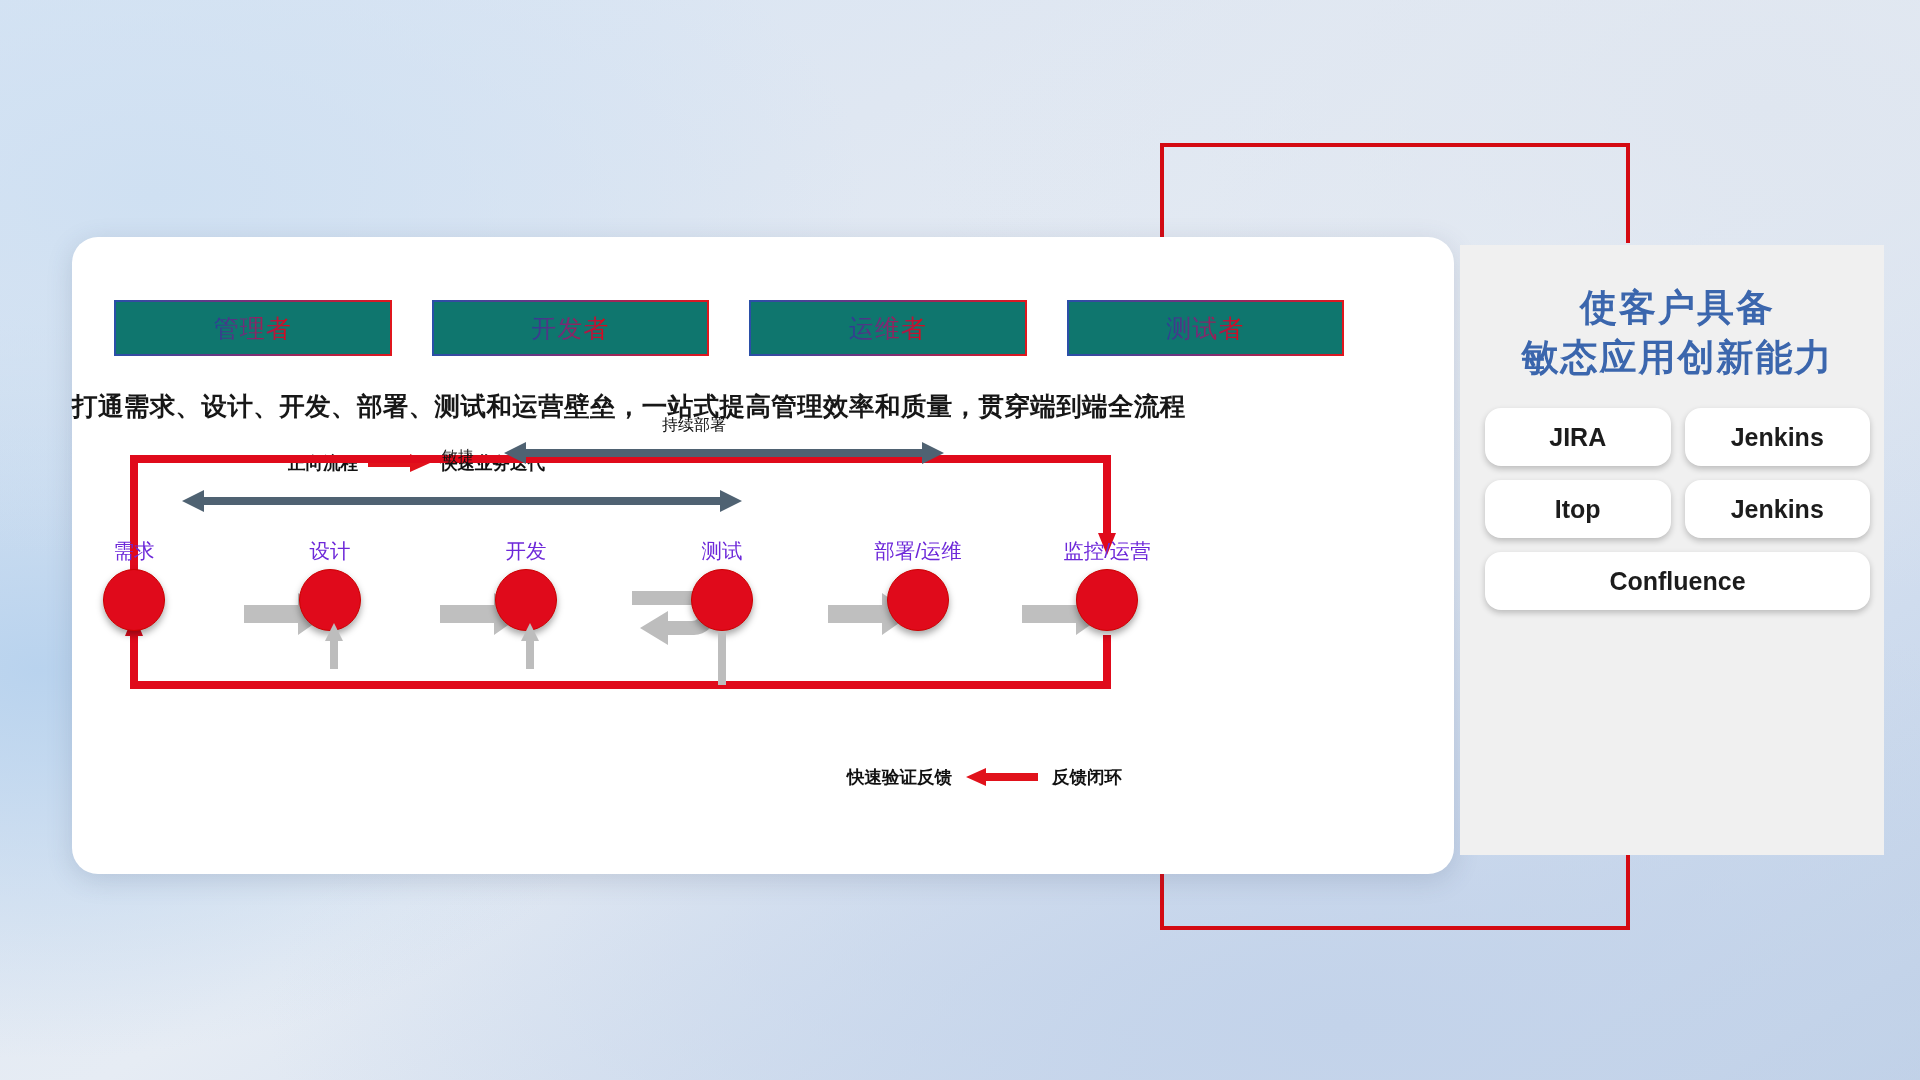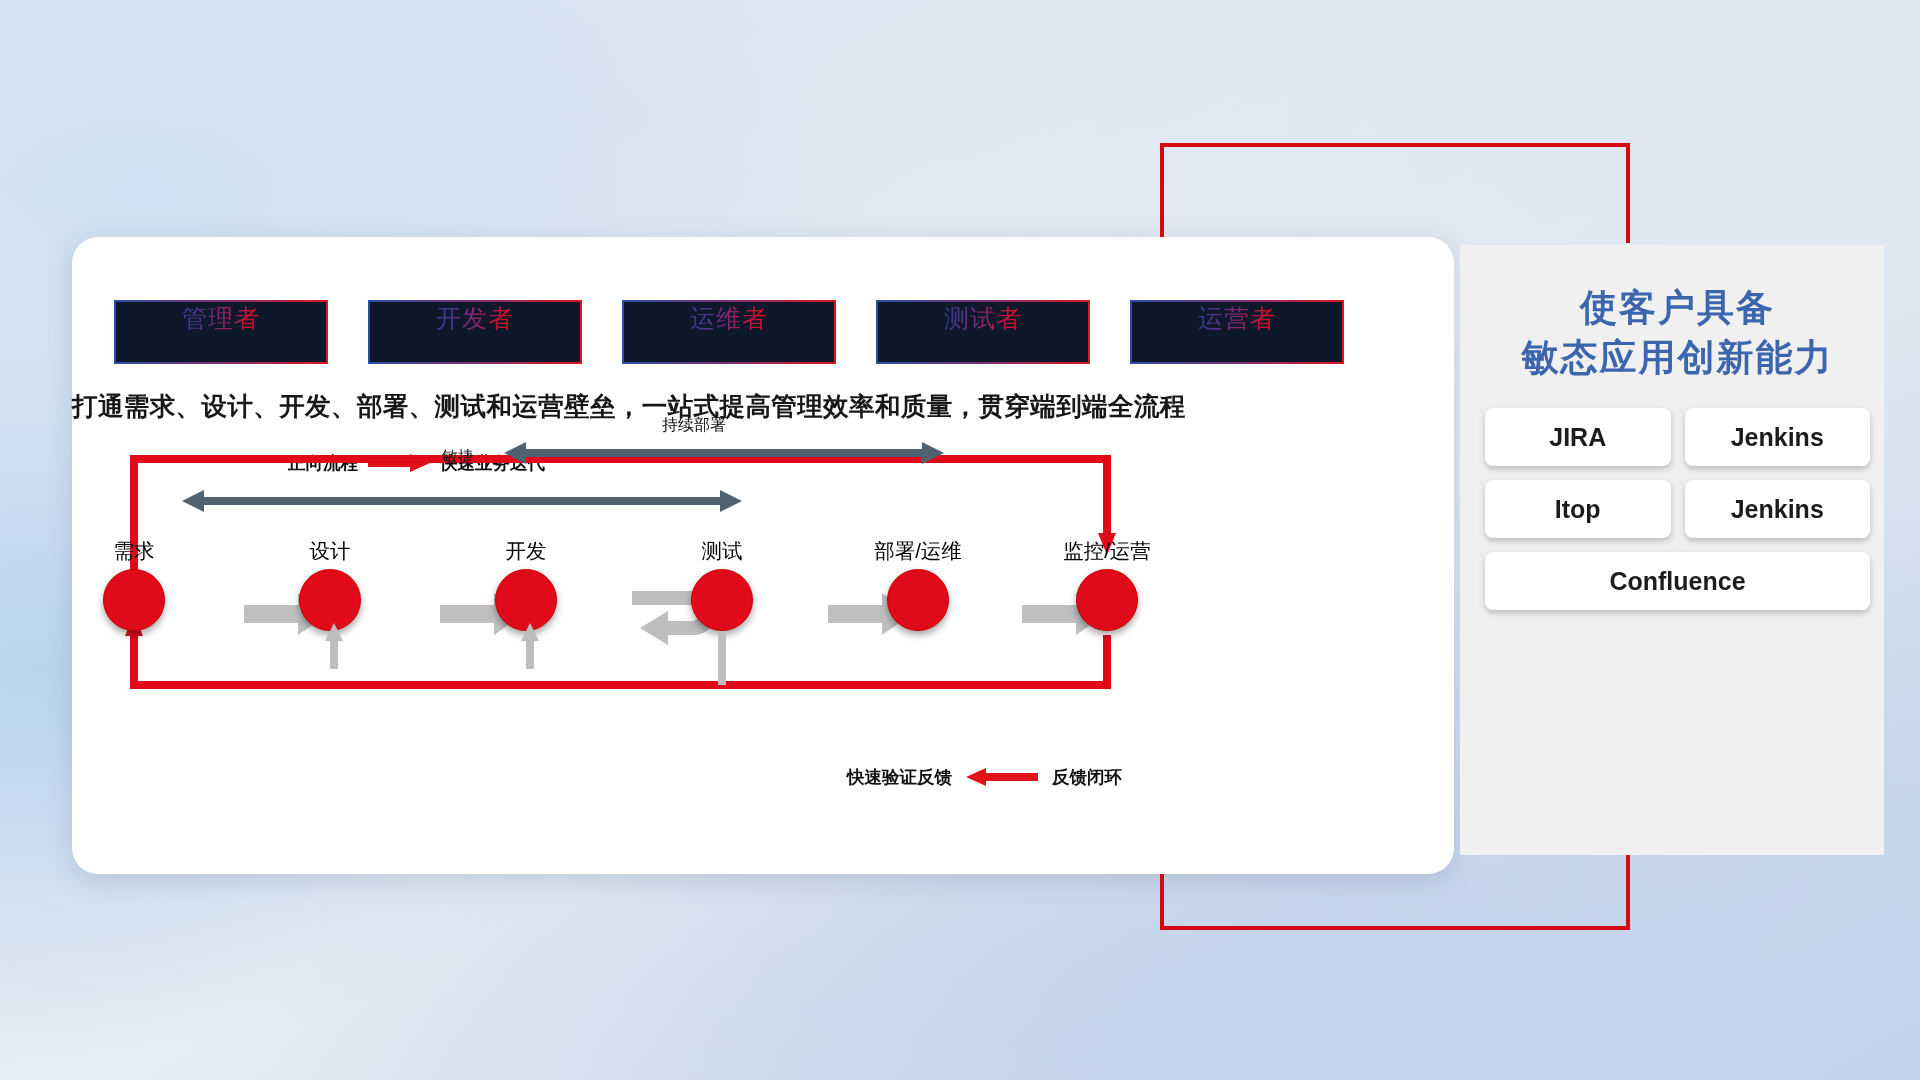--- a/index.html
+++ b/index.html
@@ -33,24 +33,24 @@
     background:#fff; border-radius:26px;
     box-shadow:0 6px 26px rgba(60,80,110,.18);
   }
 
   
   .roles{
     position:absolute; left:42px; top:63px; width:1230px;
     display:flex; gap:40px;
   }
   .role{
-    flex:1; height:64px; background:#0f172a;
+    flex:1; height:56px; background:#0f766e;
     border:2px solid transparent;
     border-image:linear-gradient(90deg,#2a4fa8 0%,#7b2f79 48%,#e0161d 100%) 1;
-    display:flex; justify-content:center;
+    display:flex; align-items:center; justify-content:center;
   }
   .role span{
     font-size:25px; font-weight:400; letter-spacing:1px;
     background:linear-gradient(90deg,#2a3f96 0%,#7c2a74 45%,#e30613 100%);
     -webkit-background-clip:text; background-clip:text;
     color:transparent; -webkit-text-fill-color:transparent;
   }
 
   
   .headline{
@@ -78,21 +78,21 @@
   }
   .span-arrow{ position:absolute; }
 
   
   .loop{ position:absolute; left:0; top:0; width:100%; height:100%; pointer-events:none; }
 
   
   .pipe{ position:absolute; left:0; top:300px; width:1382px; height:160px; }
   .node{ position:absolute; width:106px; text-align:center; }
   .node .lbl{
-    font-size:20.5px; color:#000000; white-space:nowrap;
+    font-size:20.5px; color:#6d28d9; white-space:nowrap;
     position:absolute; left:50%; transform:translateX(-50%); top:0;
   }
   .node .dot{
     position:absolute; left:50%; transform:translateX(-50%); top:32px;
     width:62px; height:62px; border-radius:50%;
     background:#e00a1b;
     box-shadow:0 4px 7px rgba(0,0,0,.35);
     border:1px solid #c00;
   }
 
@@ -109,21 +109,21 @@
     text-align:center; color:#3b66ad; font-weight:bold;
     letter-spacing:2px; line-height:1.34;
   }
   .panel .t1{ font-size:37px; margin-top:38px; }
   .panel .t2{ font-size:37px; }
   .tools{
     margin:26px 14px 0 14px; display:flex; flex-wrap:wrap;
     gap:14px 14px; justify-content:space-between;
   }
   .tool{
-    background:#fff; border-radius:8px; height:58px;
+    background:#fff; border-radius:16px; height:58px;
     display:flex; align-items:center; justify-content:center;
     font-size:25px; font-weight:bold; color:#1c1c1c;
     box-shadow:0 3px 6px rgba(0,0,0,.22);
   }
   .tool.half{ width:calc(50% - 7px); }
   .tool.full{ width:100%; }
 </style>
 </head>
 <body>
 
@@ -139,23 +139,20 @@
         <span>管理者</span>
       </div>
       <div class="role">
         <span>开发者</span>
       </div>
       <div class="role">
         <span>运维者</span>
       </div>
       <div class="role">
         <span>测试者</span>
-      </div>
-      <div class="role">
-        <span>运营者</span>
       </div>
     </div>
 
     <div class="headline">打通需求、设计、开发、部署、测试和运营壁垒，一站式提高管理效率和质量，贯穿端到端全流程</div>
 
     <div class="legend-fwd">
       <span>正向流程</span>
       <svg class="ar-red" width="62" height="18" viewBox="0 0 62 18">
         <path d="M0 5 H42 V0 L62 9 L42 18 V13 H0 Z" fill="#e1121b"></path>
       </svg>

